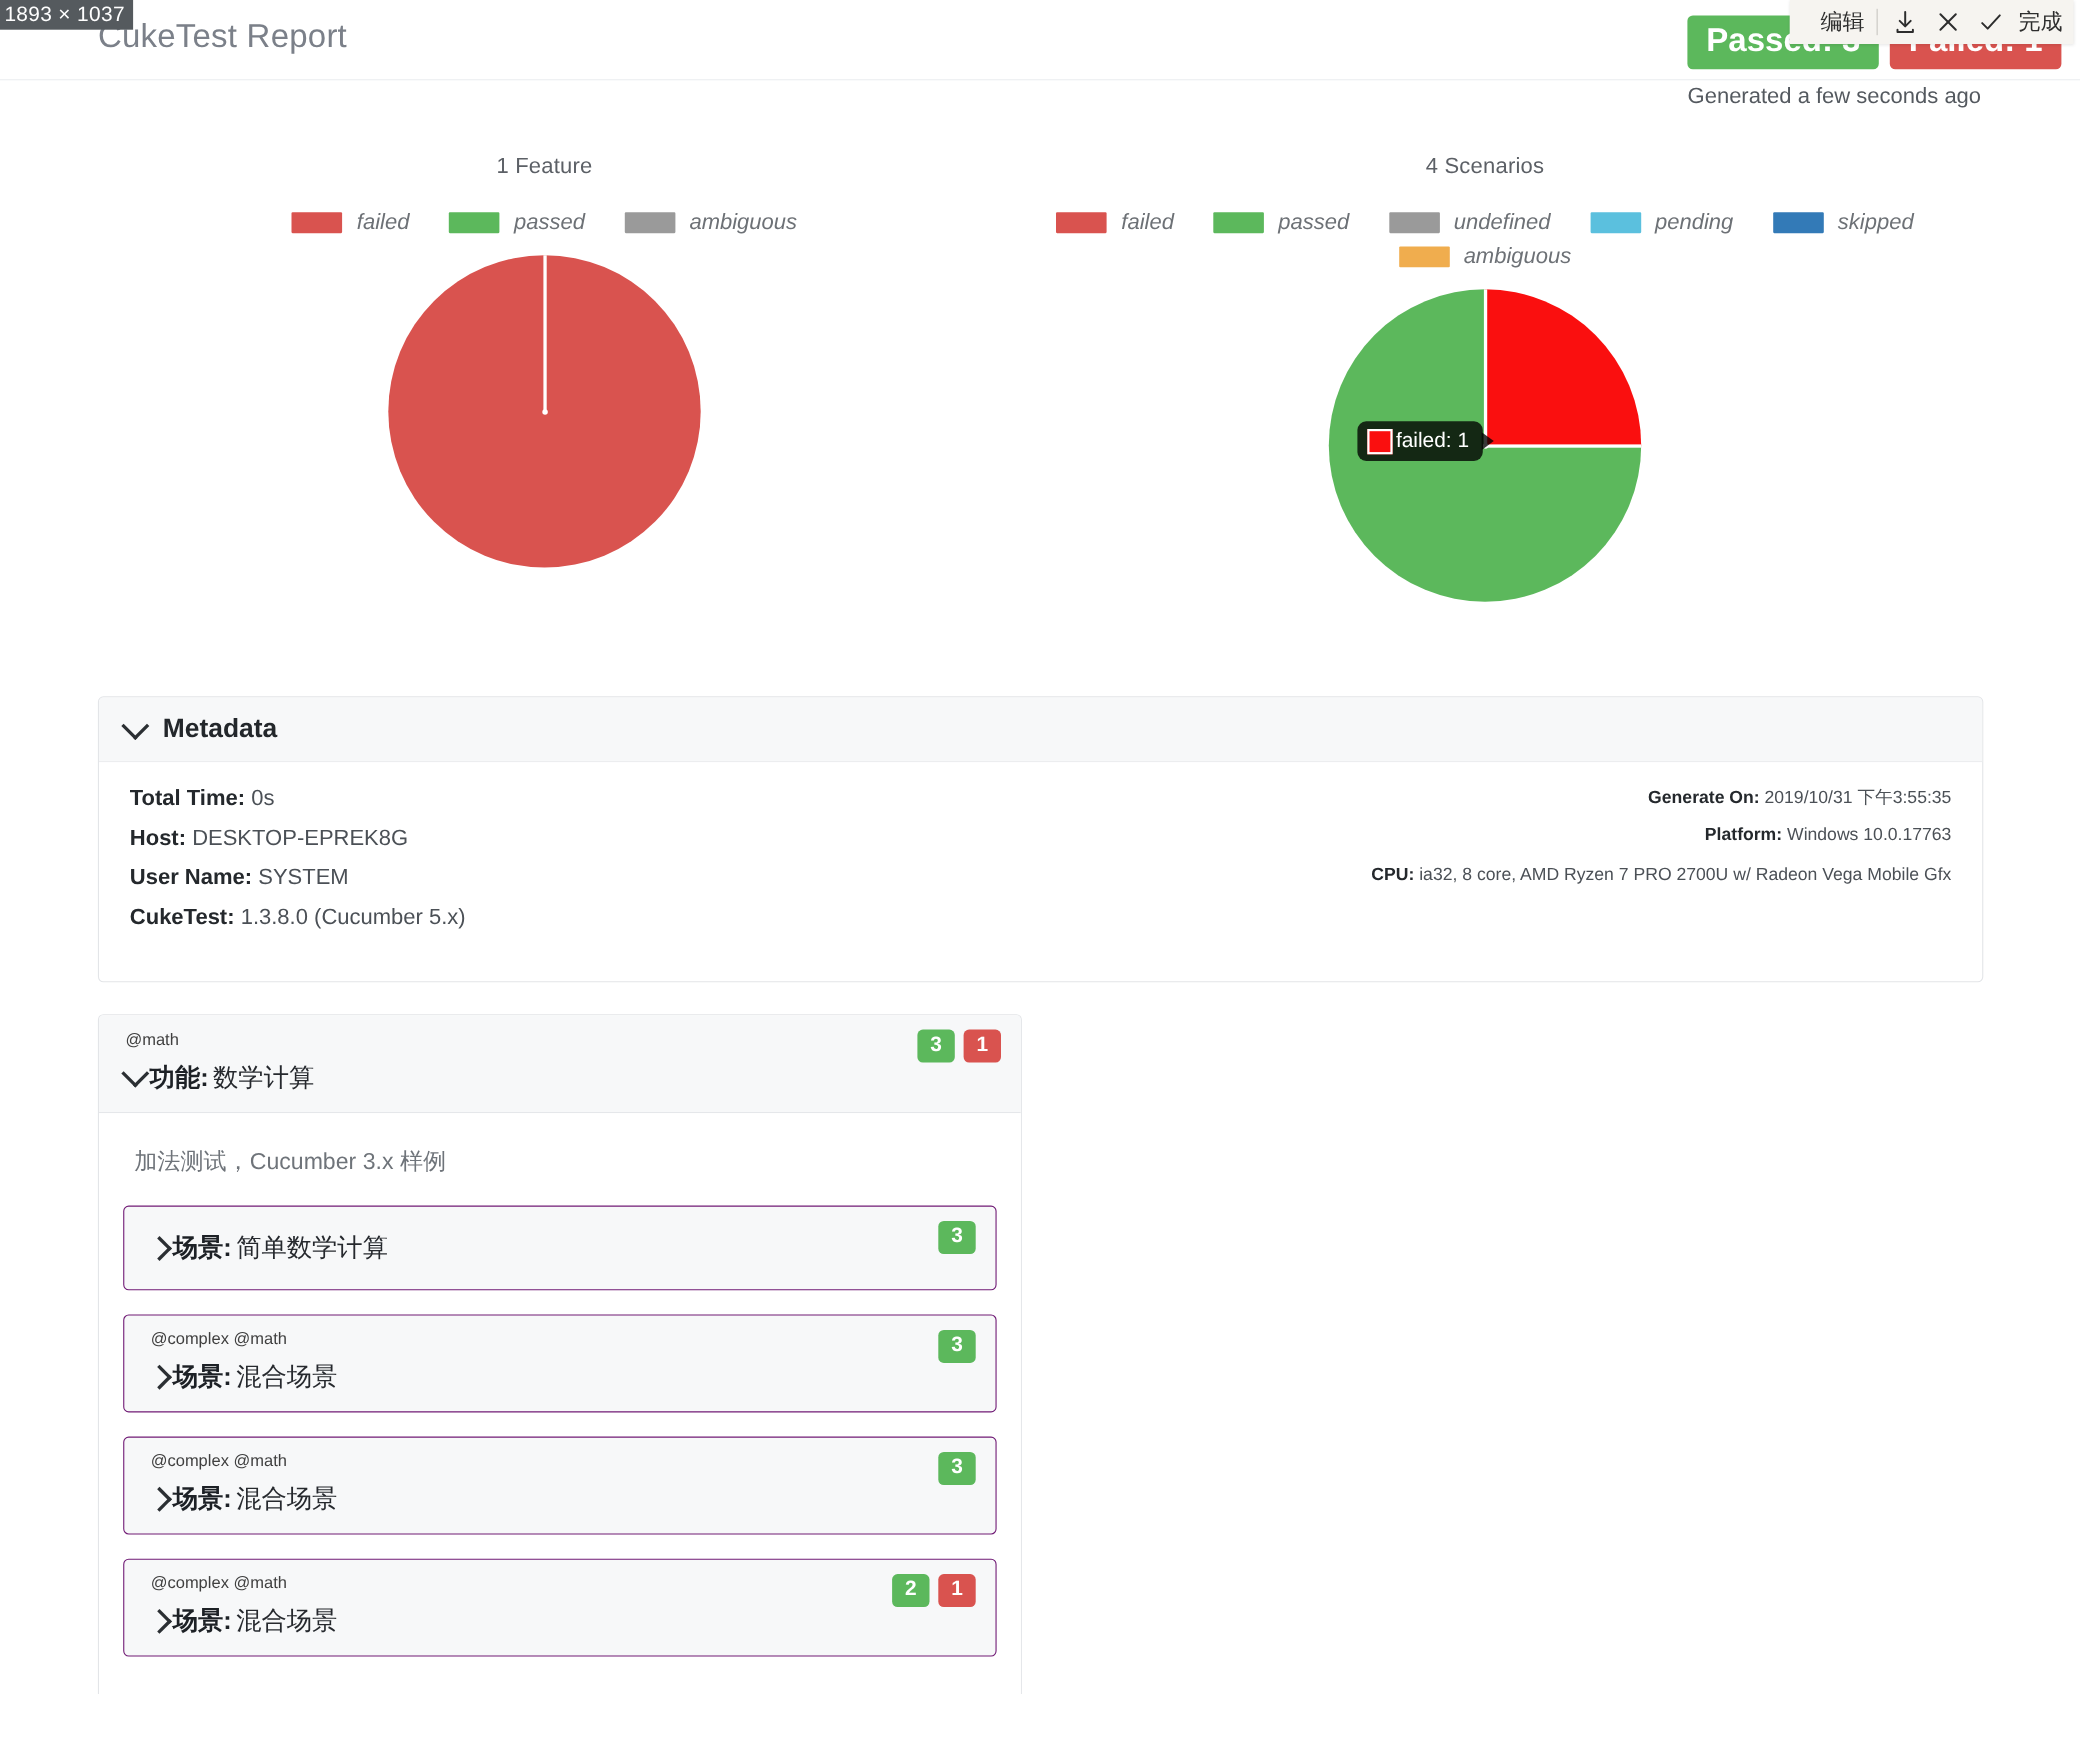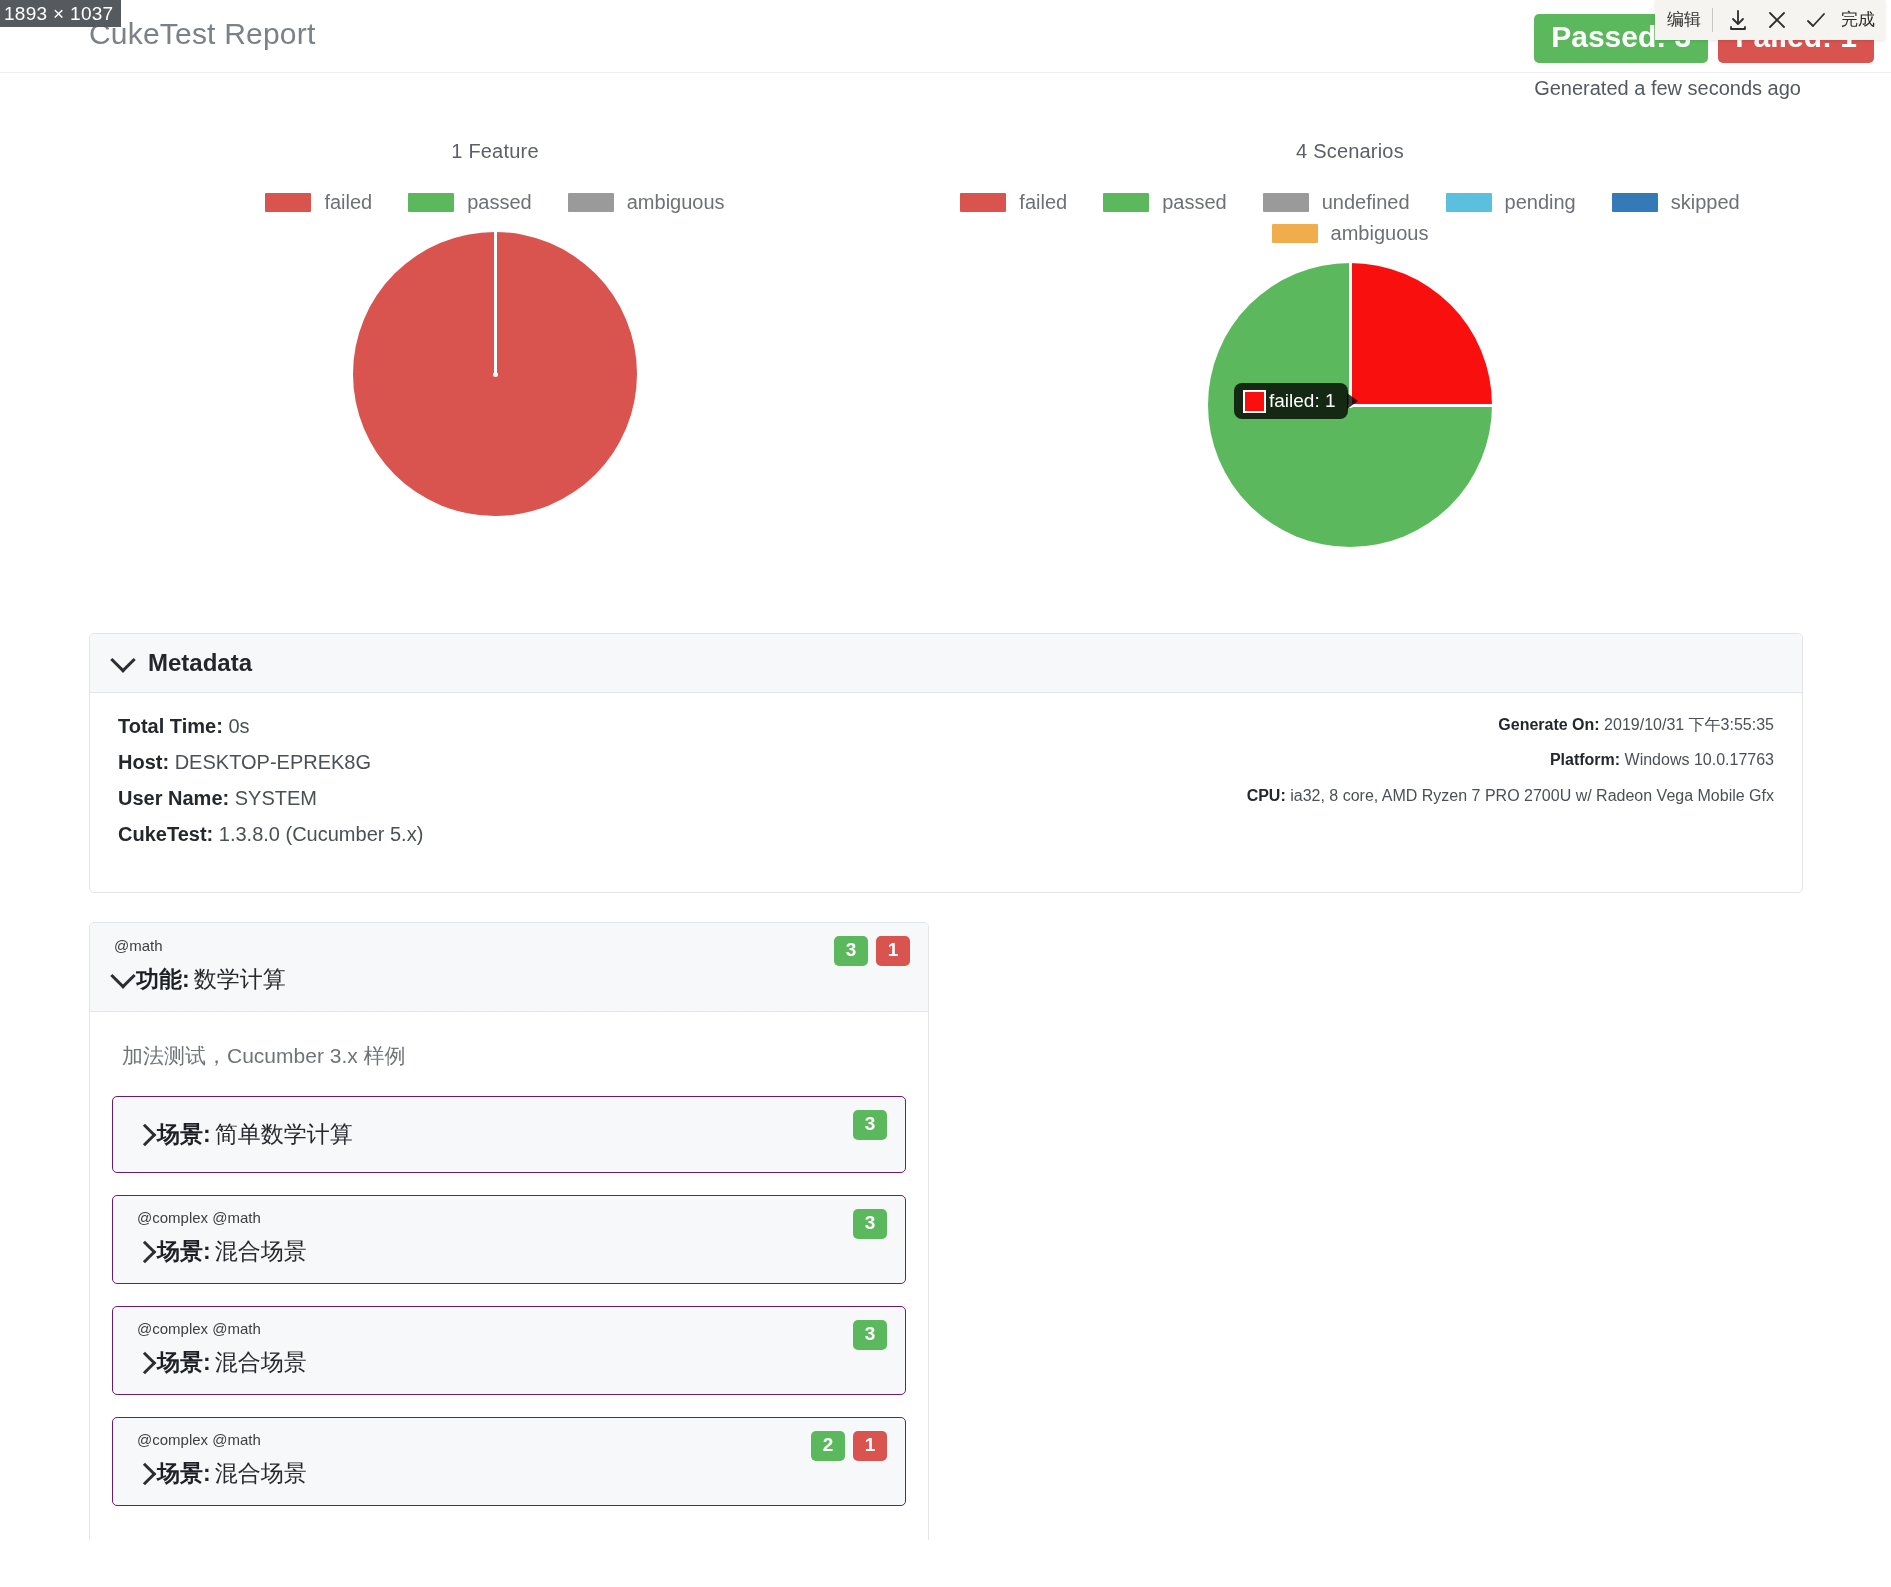--- a/index.html
+++ b/index.html
@@ -51,25 +51,25 @@
   }
   .sum-badge.passed { background: #5cb85c; }
   .sum-badge.failed { background: #d9534f; }
 
   
   .edit-toolbar {
     position: absolute; right: 6px; top: 0;
     height: 40px;
     background: #f6f4f0;
     display: flex; align-items: center;
-    padding: 0 10px 0 12px;
+    padding: 0 10px 0 28px;
     gap: 11px;
     z-index: 50;
     box-shadow: 0 1px 3px rgba(0,0,0,.10);
-    font-size: 17px; color: #2d2d2d; justify-content: flex-end;
+    font-size: 20px; color: #2d2d2d; justify-content: flex-end;
   }
   .edit-toolbar .tb-text { white-space: nowrap; line-height: 26px; }
   .edit-toolbar .tb-sep {
     width: 1px; height: 24px; background: #c9c6c1;
   }
   .edit-toolbar .tb-icon {
     width: 28px; height: 28px;
     display: flex; align-items: center; justify-content: center;
     color: #2d2d2d;
   }
@@ -91,20 +91,21 @@
     font-weight: 400; letter-spacing: .2px;
     margin: 0 0 28px 0;
   }
   .legend {
     display: flex; flex-wrap: wrap; justify-content: center;
     column-gap: 0; row-gap: 8px; margin-bottom: 18px;
   }
   .legend-item {
     display: flex; align-items: center; gap: 13px;
     margin: 0 18px;
+    font-style: italic;
   }
   .legend-swatch { width: 46px; height: 19px; border-radius: 1px; }
   .legend-label { font-size: 20px; color: #6d7176; white-space: nowrap; }
 
   .pie-wrap { position: relative; display: flex; justify-content: center; }
   .pie {
     position: relative;
     width: 284px; height: 284px; border-radius: 50%;
   }
   .pie-left { background: #d9534f; }

